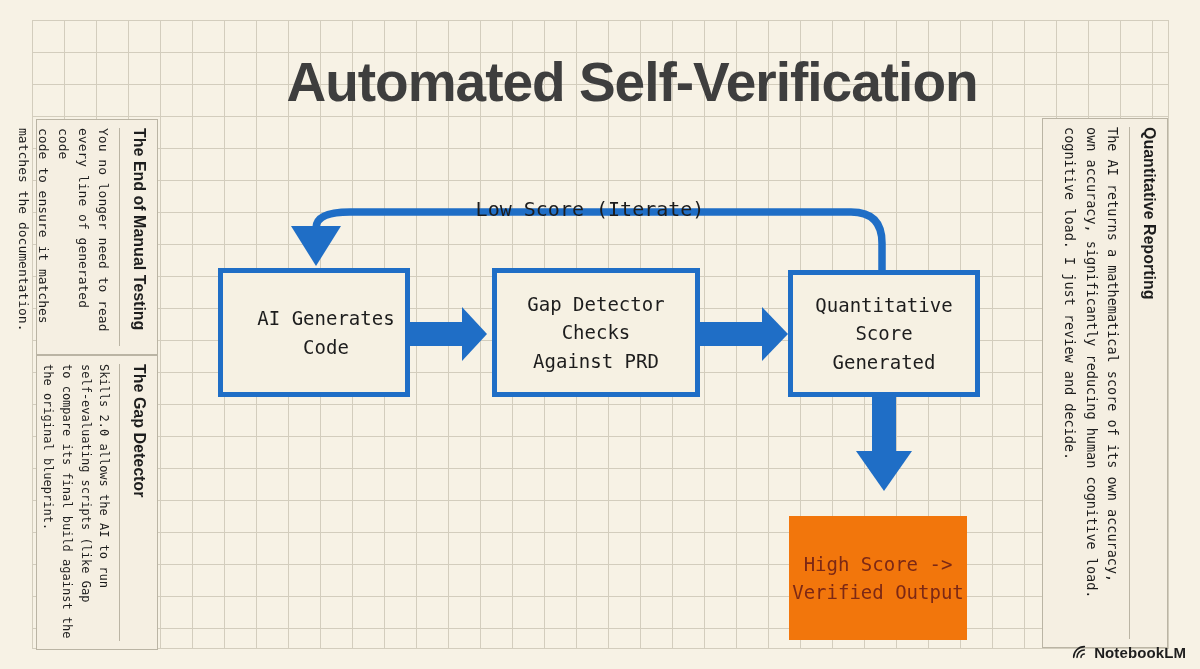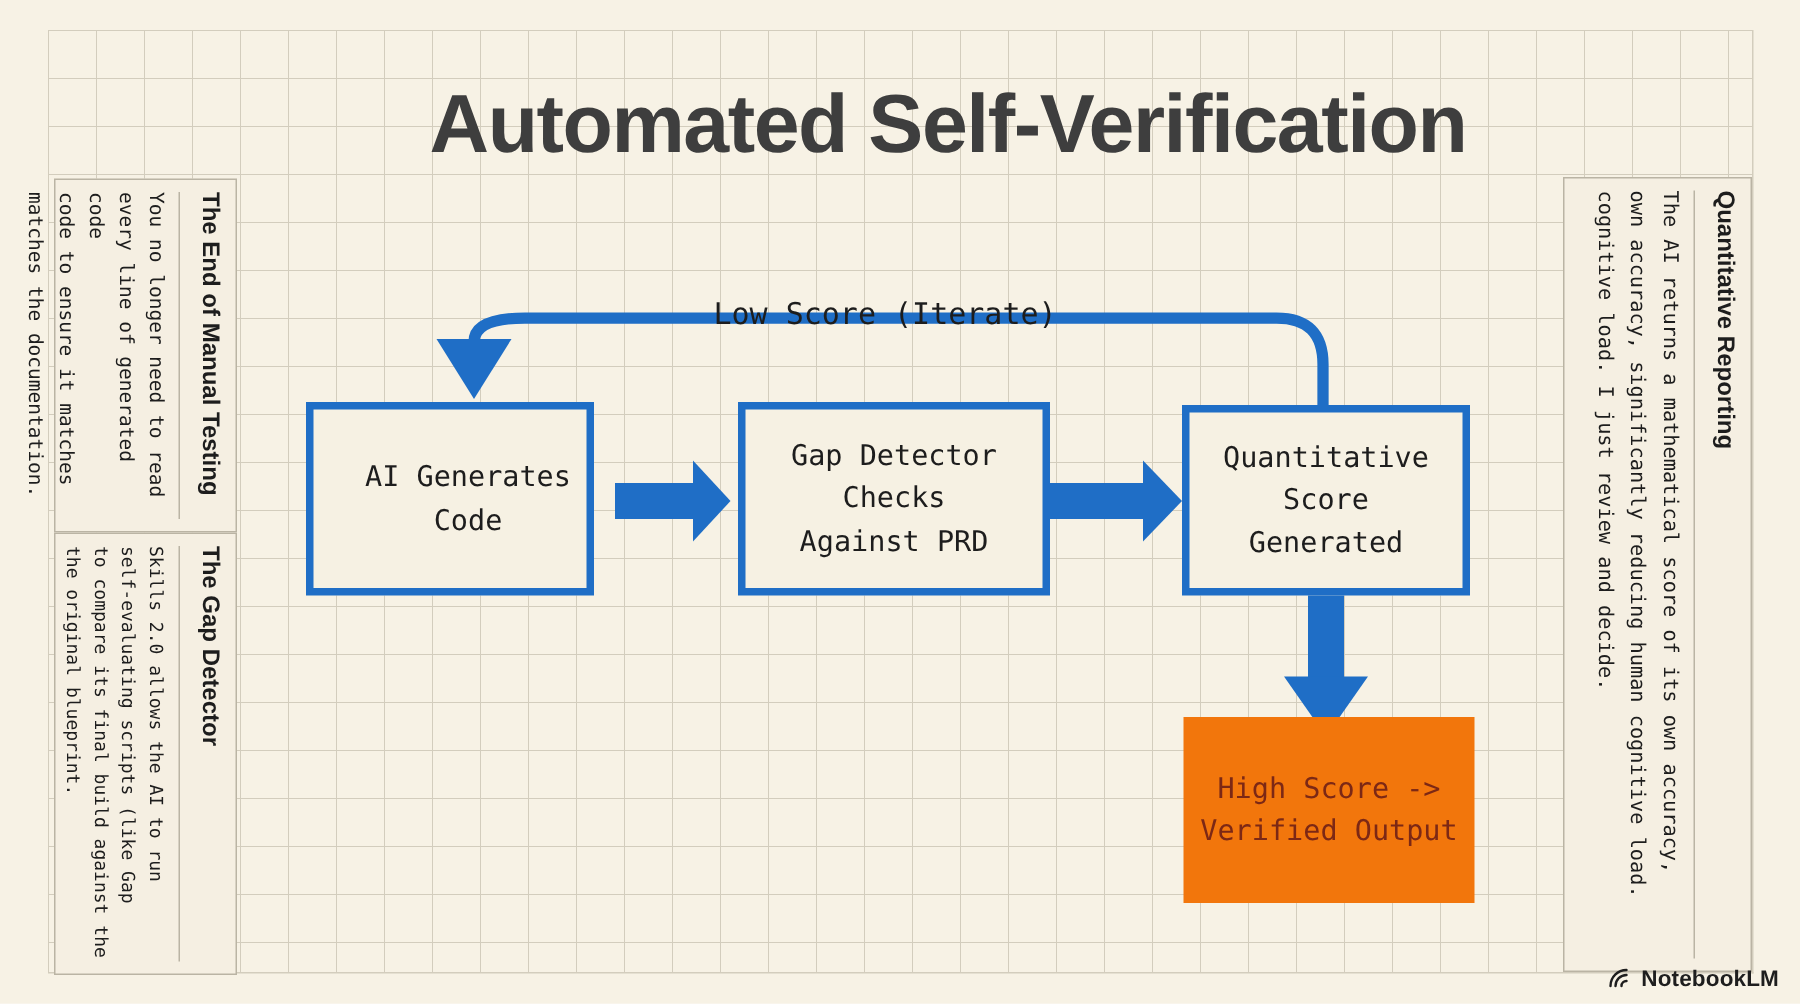--- a/index.html
+++ b/index.html
@@ -51,25 +51,25 @@
   #right-sec p{font-size:13.5px;line-height:1.6;}
   
   .flow-node{
     position:absolute;box-sizing:border-box;
     display:flex;align-items:center;justify-content:center;text-align:center;
     font-family:"DejaVu Sans Mono",monospace;font-size:19px;line-height:1.5;
     white-space:pre-line;color:var(--ink,#1D1D1D);
     background:var(--box-fill,#F6F1E3);
     border:5px solid var(--accent-blue,#1F6EC6);
   }
-  #node-1{left:204px;top:268px;width:192px;height:129px;padding-left:24px;}
+  #node-1{left:218px;top:268px;width:192px;height:129px;padding-left:24px;}
   #node-2{left:492px;top:268px;width:208px;height:129px;}
   #node-3{left:788px;top:270px;width:192px;height:127px;text-align:center;}
   #node-4{
-    left:789px;top:478px;width:194px;height:124px;
+    left:789px;top:516px;width:178px;height:124px;
     background:var(--orange,#F2760C);border:none;
     color:var(--orange-text,#7C2815);
   }
   .loop-label{
     position:absolute;left:460px;top:173px;width:260px;text-align:center;
     font-family:"DejaVu Sans Mono",monospace;font-size:20px;
     color:var(--ink,#1D1D1D);
     margin-top:24px;
   }
   .arrows-svg{position:absolute;left:0;top:0;width:1200px;height:669px;pointer-events:none;}

